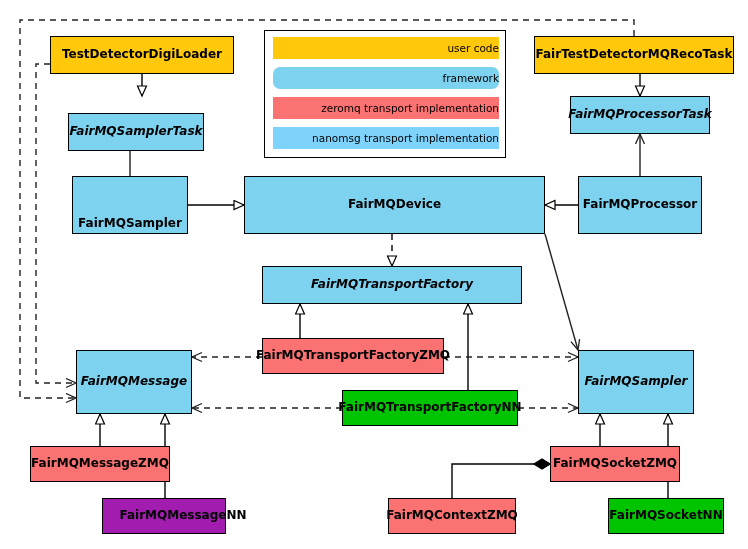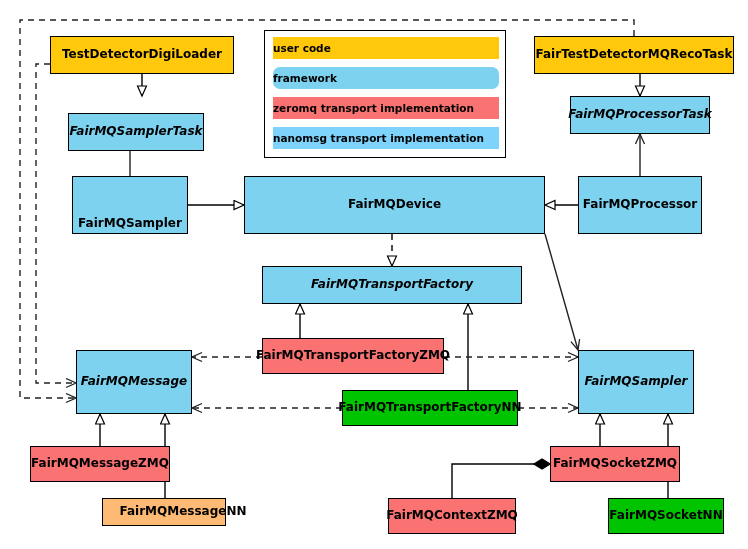--- a/index.html
+++ b/index.html
@@ -6,21 +6,21 @@
   body{width:748px;height:549px;position:relative;overflow:hidden;
        font-family:"DejaVu Sans","Liberation Sans",sans-serif;}
   #canvas{position:absolute;left:0;top:0;width:748px;height:549px;}
   svg.edges{position:absolute;left:0;top:0;width:748px;height:549px;overflow:visible;}
   .node{position:absolute;box-sizing:border-box;border:1.4px solid #000;
         display:flex;align-items:center;justify-content:center;text-align:center;
         font-size:12px;font-weight:bold;color:#000;line-height:1.15;padding:2px 4px;}
   .node.abstract{font-style:italic;}
   .legendbox{position:absolute;box-sizing:border-box;border:1.6px solid #000;background:#fff;}
   .legrow{position:absolute;box-sizing:border-box;display:flex;align-items:center;
-          justify-content:flex-start;font-size:10.5px;color:#000;font-weight:bold;}
+          justify-content:flex-end;font-size:10.5px;color:#000;font-weight:normal;}
 </style>
 </head>
 <body>
 
 <div id="canvas">
 
   <svg class="edges" viewBox="0 0 748 549">
     <defs>
       <marker id="hollowtri" markerWidth="14" markerHeight="14" refX="11" refY="5.5" orient="auto" markerUnits="userSpaceOnUse">
         <path d="M1,1 L11,5.5 L1,10 Z" fill="#fff" stroke="#000" stroke-width="1.2"></path>
@@ -128,21 +128,21 @@
     </div>
 
   <div class="node abstract" style="left:578px;top:350px;width:116px;height:64px;background:#7DD2F0;">
     <span>FairMQSampler</span>
     </div>
 
   <div class="node" style="left:30px;top:446px;width:140px;height:36px;background:#FA7272;">
     <span>FairMQMessageZMQ</span>
     </div>
 
-  <div class="node" style="left:102px;top:498px;width:124px;height:28px;background:#fdba74;padding-left:42px;">
+  <div class="node" style="left:102px;top:498px;width:124px;height:36px;background:#a21caf;padding-left:42px;">
     <span>FairMQMessageNN</span>
     </div>
 
   <div class="node" style="left:550px;top:446px;width:130px;height:36px;background:#FA7272;text-align:right;">
     <span>FairMQSocketZMQ</span>
     </div>
 
   <div class="node" style="left:388px;top:498px;width:128px;height:36px;background:#FA7272;">
     <span>FairMQContextZMQ</span>
     </div>

